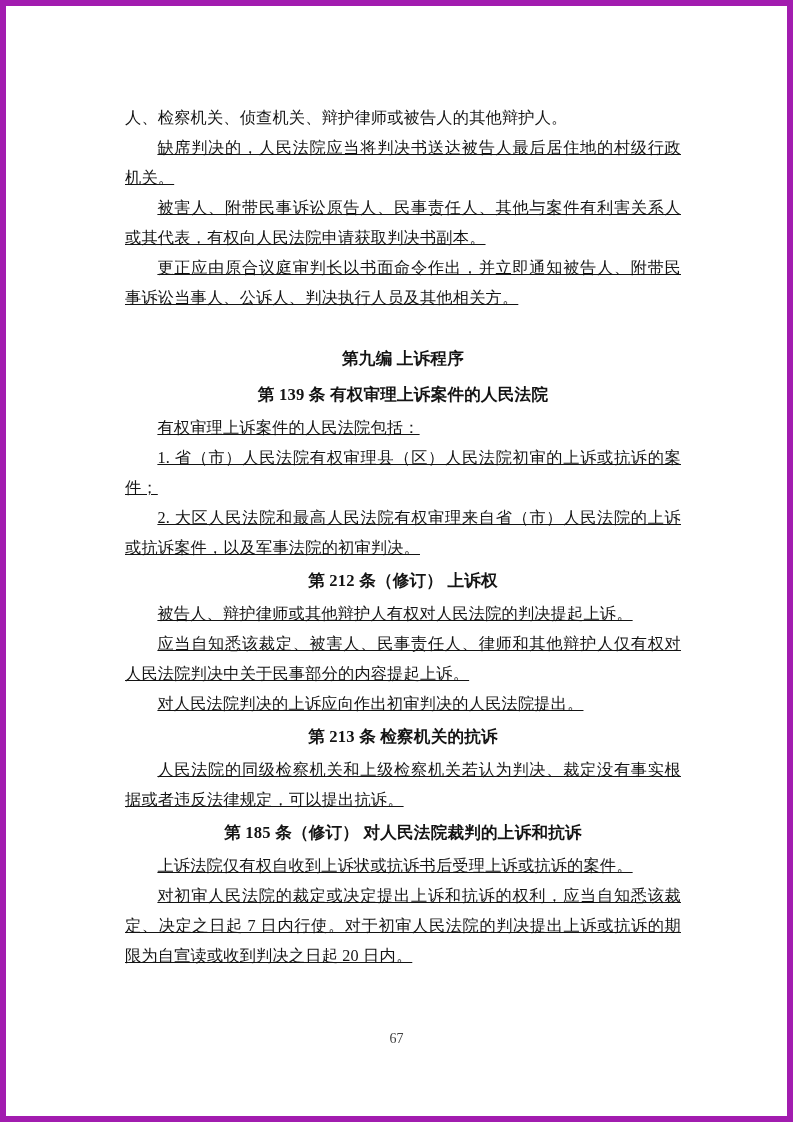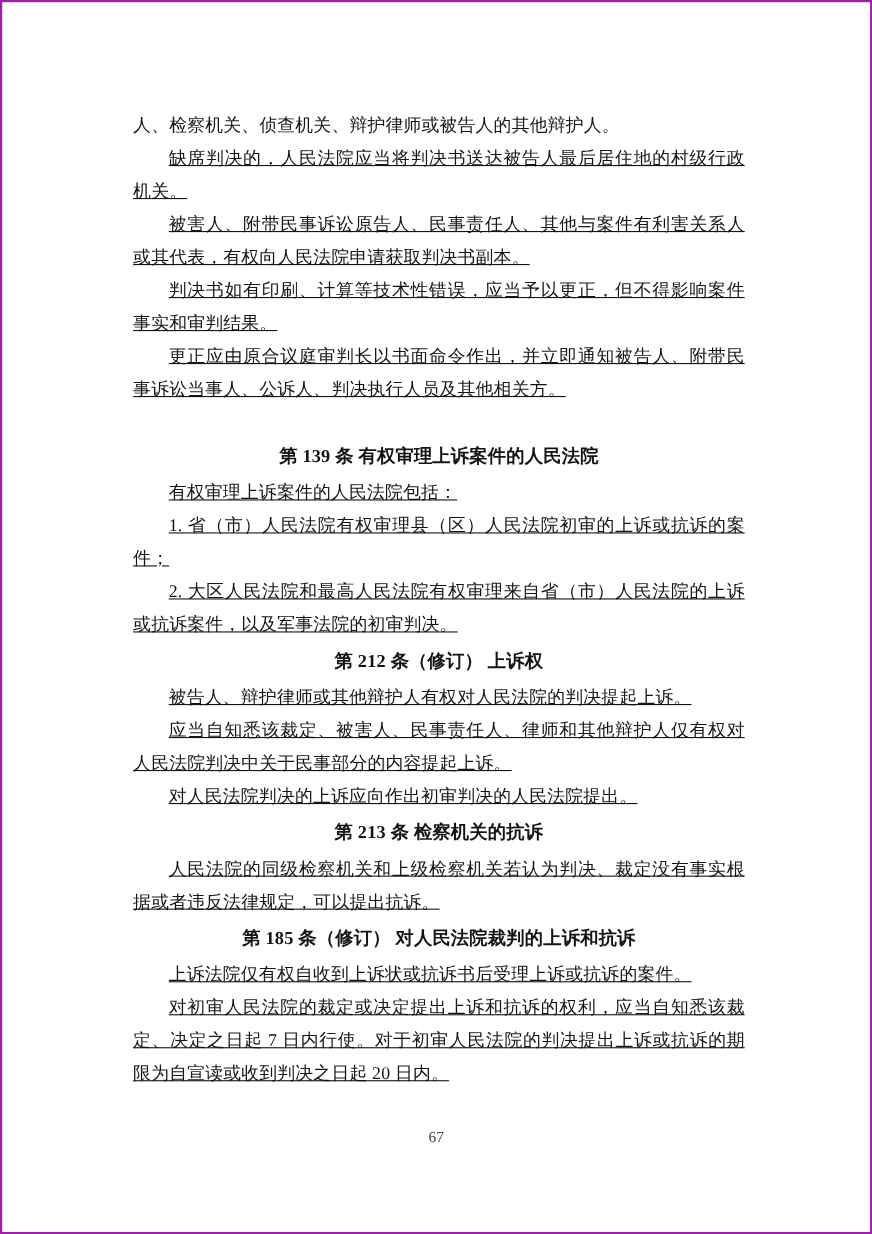--- a/index.html
+++ b/index.html
@@ -6,21 +6,21 @@
     margin: 0;
     padding: 0;
     background: #ffffff;
   }
   .page {
     position: relative;
     width: 793px;
     height: 1122px;
     margin: 0 auto;
     background: #ffffff;
-    border: 2px solid #a21caf;
+    border: 6px solid #a21caf;
     box-sizing: border-box;
     overflow: hidden;
     font-family: "Liberation Serif", "DejaVu Serif", serif;
     color: #141414;
   }
   .content {
     position: absolute;
     top: 97px;
     left: 119px;
     width: 556px;
@@ -59,23 +59,23 @@
   }
 </style>
 </head>
 <body>
 
 <div class="page">
   <main class="content" id="content">
       <p class="para">人、检察机关、侦查机关、辩护律师或被告人的其他辩护人。</p>
       <p class="para indent">缺席判决的，人民法院应当将判决书送达被告人最后居住地的村级行政机关。</p>
       <p class="para indent">被害人、附带民事诉讼原告人、民事责任人、其他与案件有利害关系人或其代表，有权向人民法院申请获取判决书副本。</p>
-      <p class="para indent">判决书如有印刷、计算等技术性错误，应当予以更正，但不得影响案件事实和审判结果。</p>
       <p class="para indent">更正应由原合议庭审判长以书面命令作出，并立即通知被告人、附带民事诉讼当事人、公诉人、判决执行人员及其他相关方。</p>
       <div class="spacer"></div>
+      <h2 class="heading">第九编 上诉程序</h2>
       <h2 class="heading">第 139 条 有权审理上诉案件的人民法院</h2>
       <p class="para indent">有权审理上诉案件的人民法院包括：</p>
       <p class="para indent">1. 省（市）人民法院有权审理县（区）人民法院初审的上诉或抗诉的案件；</p>
       <p class="para indent">2. 大区人民法院和最高人民法院有权审理来自省（市）人民法院的上诉或抗诉案件，以及军事法院的初审判决。</p>
       <h2 class="heading">第 212 条（修订） 上诉权</h2>
       <p class="para indent">被告人、辩护律师或其他辩护人有权对人民法院的判决提起上诉。</p>
       <p class="para indent">应当自知悉该裁定、被害人、民事责任人、律师和其他辩护人仅有权对人民法院判决中关于民事部分的内容提起上诉。</p>
       <p class="para indent">对人民法院判决的上诉应向作出初审判决的人民法院提出。</p>
       <h2 class="heading">第 213 条 检察机关的抗诉</h2>
       <p class="para indent">人民法院的同级检察机关和上级检察机关若认为判决、裁定没有事实根据或者违反法律规定，可以提出抗诉。</p>

